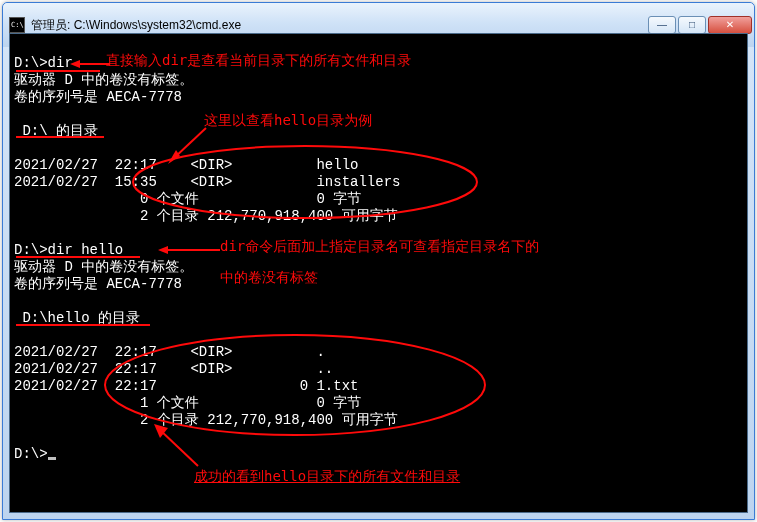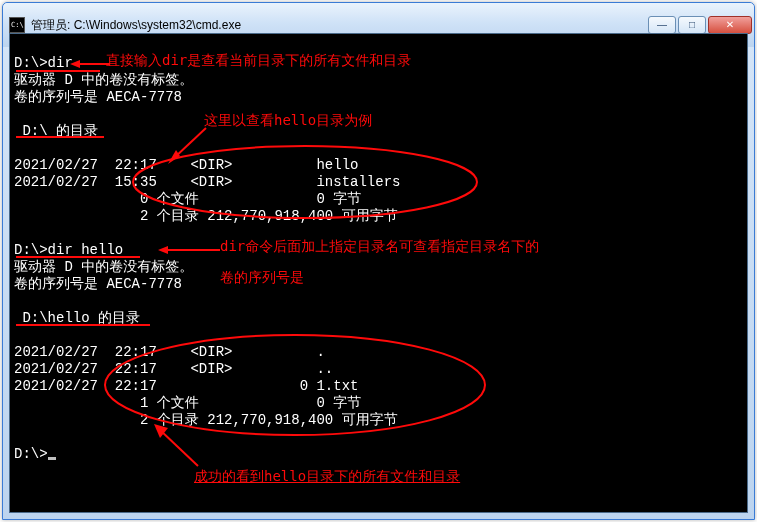--- a/index.html
+++ b/index.html
@@ -144,21 +144,21 @@
 <span>2021/02/27  22:17    &lt;DIR&gt;          ..</span>
 <span>2021/02/27  22:17                 0 1.txt</span>
 <span>               1 个文件              0 字节</span>
 <span>               2 个目录 212,770,918,400 可用字节</span>
 <span></span>
 <span>D:\&gt;</span><span class="cursor"></span></div>
 
     <div class="anno" style="left:96px; top:18px;">直接输入dir是查看当前目录下的所有文件和目录</div>
     <div class="anno" style="left:194px; top:78px;">这里以查看hello目录为例</div>
     <div class="anno" style="left:210px; top:204px;">dir命令后面加上指定目录名可查看指定目录名下的</div>
-    <div class="anno" style="left:210px; top:235px;">卷的序列号是</div>
+    <div class="anno" style="left:210px; top:235px;">中的卷没有标签</div>
     <div class="anno" style="left:184px; top:434px;text-decoration:underline;">成功的看到hello目录下的所有文件和目录</div>
 
     <div class="redline" style="left:6px;  top:36px;  width:84px;"></div>
     <div class="redline" style="left:6px;  top:102px; width:88px;"></div>
     <div class="redline" style="left:6px;  top:222px; width:124px;"></div>
     <div class="redline" style="left:6px;  top:290px; width:134px;"></div>
 
     <svg class="oval" style="left:120px; top:108px; width:350px; height:80px;">
       <ellipse cx="175" cy="40" rx="172" ry="36" fill="none" stroke="#ff0a0a" stroke-width="2"></ellipse>
     </svg>

